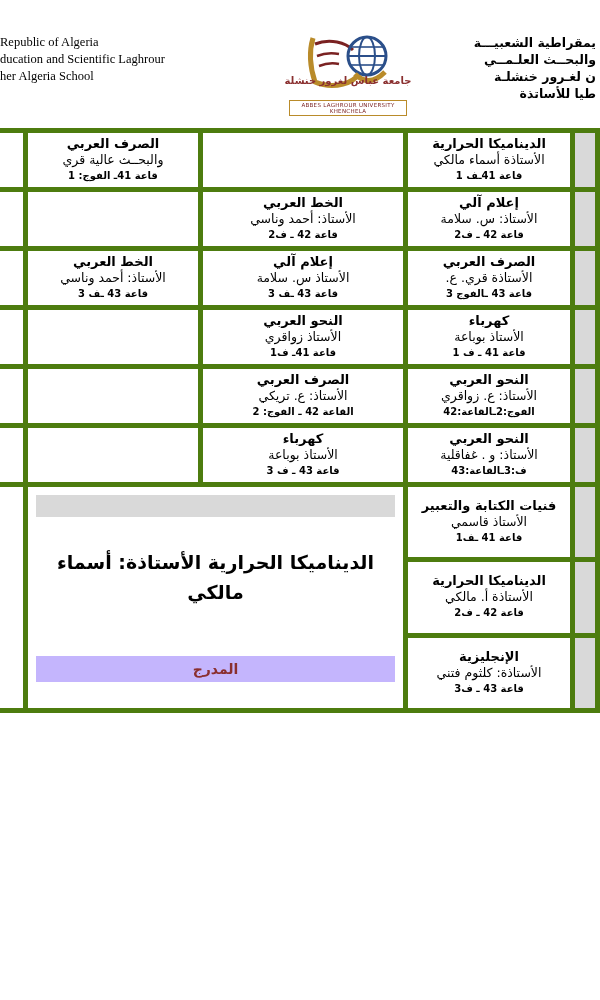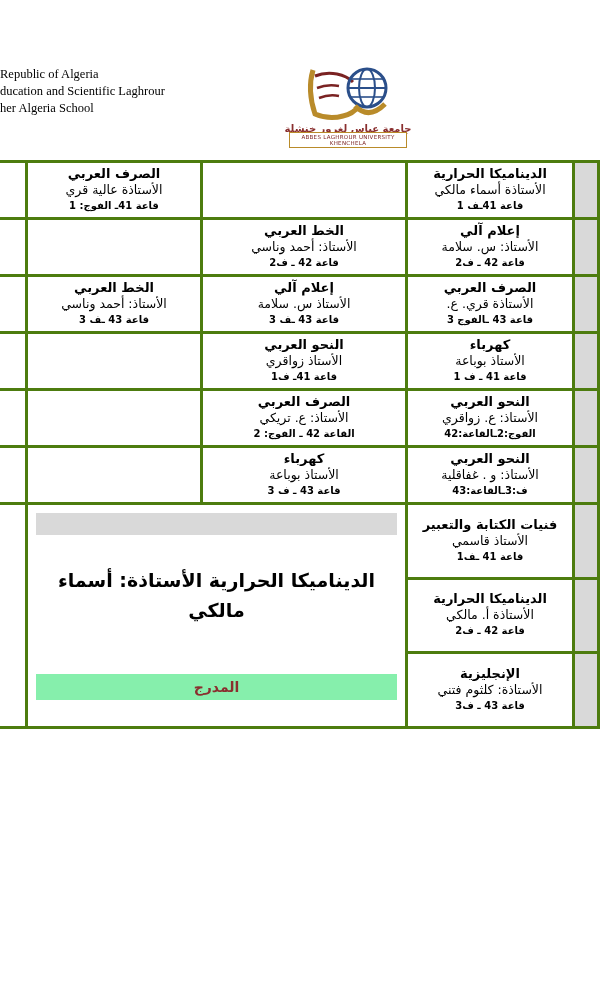--- a/index.html
+++ b/index.html
@@ -10,21 +10,20 @@
     color:#000;
     overflow:hidden;
     position:relative;
   }
   
   .header{
     position:relative;
     height:128px;
     box-sizing:border-box;
     padding:22px 21px 0 8px;
-    margin-top:32px;
   }
   .hdr-left{
     position:absolute;
     left:0;top:34px;
     width:230px;
     text-align:left;
     font-family:"Liberation Serif","DejaVu Serif",serif;
     font-size:12.5px;
     line-height:17px;
     direction:ltr;
@@ -43,21 +42,21 @@
     direction:rtl;
     color:#000;
   }
   .logo{
     position:absolute;
     left:283px;top:28px;
     width:130px;height:90px;
   }
   .logo .logo-caption{
     position:absolute;
-    left:0;right:0;bottom:16px;
+    left:0;right:0;bottom:32px;
     text-align:center;
     font-size:10px;
     color:#8a2f2f;
     font-weight:bold;
     direction:rtl;
   }
   .logo .logo-sub{
     position:absolute;
     left:6px;right:6px;bottom:2px;
     text-align:center;
@@ -71,21 +70,21 @@
   }
 
   
   table.sched{
     border-collapse:collapse;
     width:600px;
     table-layout:fixed;
     margin:0;
   }
   table.sched td{
-    border:3px solid #4d7c0f;
+    border:5px solid #4d7c0f;
     vertical-align:middle;
     text-align:center;
     padding:3px 4px;
     font-size:12.5px;
     line-height:16px;
     direction:rtl;
   }
   col.c1{width:28px;}
   col.c2{width:175px;}
   col.c3{width:205px;}
@@ -108,21 +107,21 @@
     position:absolute;left:8px;right:8px;top:8px;height:22px;
     background:#d9d9d9;
   }
   .lecture .title{
     position:absolute;left:10px;right:10px;top:60px;
     font-size:19px;font-weight:bold;line-height:30px;
     text-align:center;
   }
   .lecture .amphi{
     position:absolute;left:8px;right:8px;bottom:26px;
-    background:#86efac;
+    background:#c4b5fd;
     font-size:14px;font-weight:bold;color:#8a2f2f;
     padding:5px 0;
     text-align:center;
   }
 </style>
 </head>
 <body>
 
 <div class="header">
 
@@ -144,20 +143,26 @@
         <line x1="43" y1="26" x2="81" y2="26" stroke="#2b4f8a" stroke-width="2"></line>
         <line x1="46" y1="17" x2="78" y2="17" stroke="#2b4f8a" stroke-width="1.6"></line>
         <line x1="46" y1="35" x2="78" y2="35" stroke="#2b4f8a" stroke-width="1.6"></line>
         <path d="M50 44 q14 14 30 -2" fill="none" stroke="#b98b2a" stroke-width="5"></path>
       </g>
     </svg>
     <div class="logo-caption">جامعة عباس لغرور خنشلة</div>
     <div class="logo-sub">ABBES LAGHROUR UNIVERSITY KHENCHELA</div>
   </div>
 
+  <div class="hdr-right">
+    <div>يمقراطية الشعبيـــة</div>
+    <div>والبحــث العلـمــي</div>
+    <div>ن لغـرور  خنشلـة</div>
+    <div>طيا  للأساتذة</div>
+  </div>
 </div>
 
 <table class="sched">
   <colgroup>
     <col class="c5">
       <col class="c4">
       <col class="c3">
       <col class="c2">
       <col class="c1">
   </colgroup>
@@ -166,21 +171,21 @@
   <tr>
     <td class="cell shade"></td>
     <td class="cell">
       <div class="t1">الديناميكا الحرارية</div>
       <div class="t2">الأستاذة أسماء مالكي</div>
       <div class="t3">قاعة 41ـف 1</div>
     </td>
     <td class="cell empty"></td>
     <td class="cell">
       <div class="t1">الصرف العربي</div>
-      <div class="t2">الأستاذة عالية قري</div>
+      <div class="t2">والبحــث عالية قري</div>
       <div class="t3">قاعة 41ـ الفوج: 1</div>
     </td>
     <td class="cell empty"></td>
   </tr>
 
   <tr>
     <td class="cell shade"></td>
     <td class="cell">
       <div class="t1">إعلام آلي</div>
       <div class="t2">الأستاذ: س. سلامة</div>

